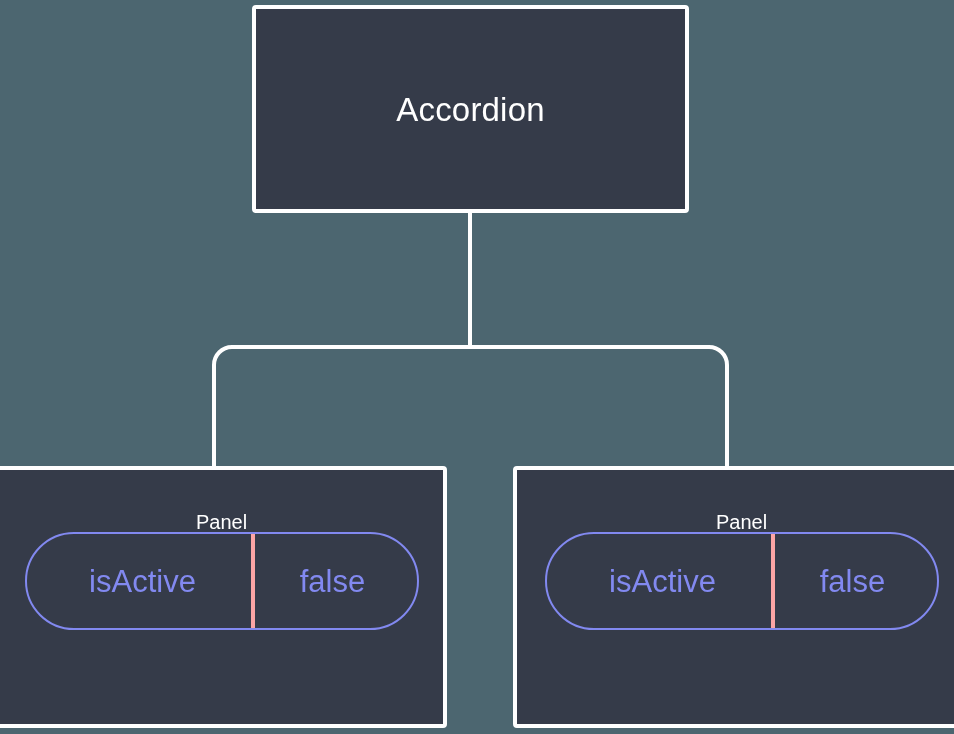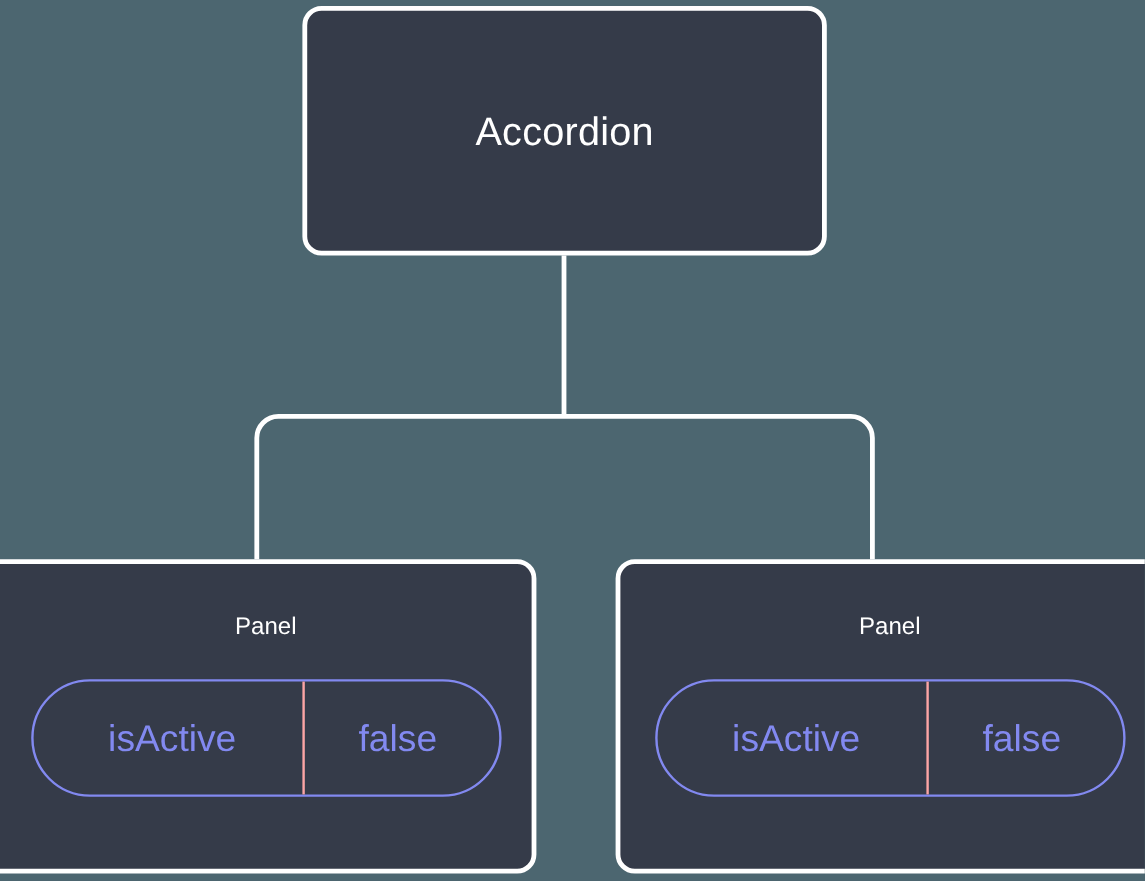--- a/index.html
+++ b/index.html
@@ -26,21 +26,21 @@
     top: 0;
     width: 954px;
     height: 734px;
     pointer-events: none;
   }
   .node {
     position: absolute;
     box-sizing: border-box;
     background: #353b49;
     border: 4px solid #ffffff;
-    border-radius: 16px;
+    border-radius: 4px;
   }
   .node-root {
     left: 252px;
     top: 5px;
     width: 437px;
     height: 208px;
     display: flex;
     align-items: center;
     justify-content: center;
   }
@@ -80,21 +80,20 @@
   .node-panel-left .panel-inner {
     padding-left: 12px;
   }
   .node-title-panel {
     color: #ffffff;
     font-size: 20px;
     font-weight: 400;
     line-height: 1;
   }
   .prop-pill {
-    margin-top: 34px;
     box-sizing: border-box;
     height: 98px;
     border: 2px solid #8289f0;
     border-radius: 49px;
     display: flex;
     align-items: stretch;
     background: transparent;
   }
   .prop-key, .prop-val {
     display: flex;
@@ -103,21 +102,21 @@
     color: #8289f0;
     font-size: 31px;
     line-height: 1;
   }
   .prop-key {
     width: 216px;
     padding-left: 8px;
   }
   .prop-val {
     width: 156px;
-    border-left: 2px solid #fca5a5;
+    border-left: 4px solid #fca5a5;
     padding-right: 6px;
   }
 </style>
 </head>
 <body>
 
 <div id="stage">
 
   <svg id="edge-layer" viewBox="0 0 954 734" width="954" height="734" xmlns="http://www.w3.org/2000/svg">
     <g fill="none" stroke="#ffffff" stroke-width="4" stroke-linecap="butt">

